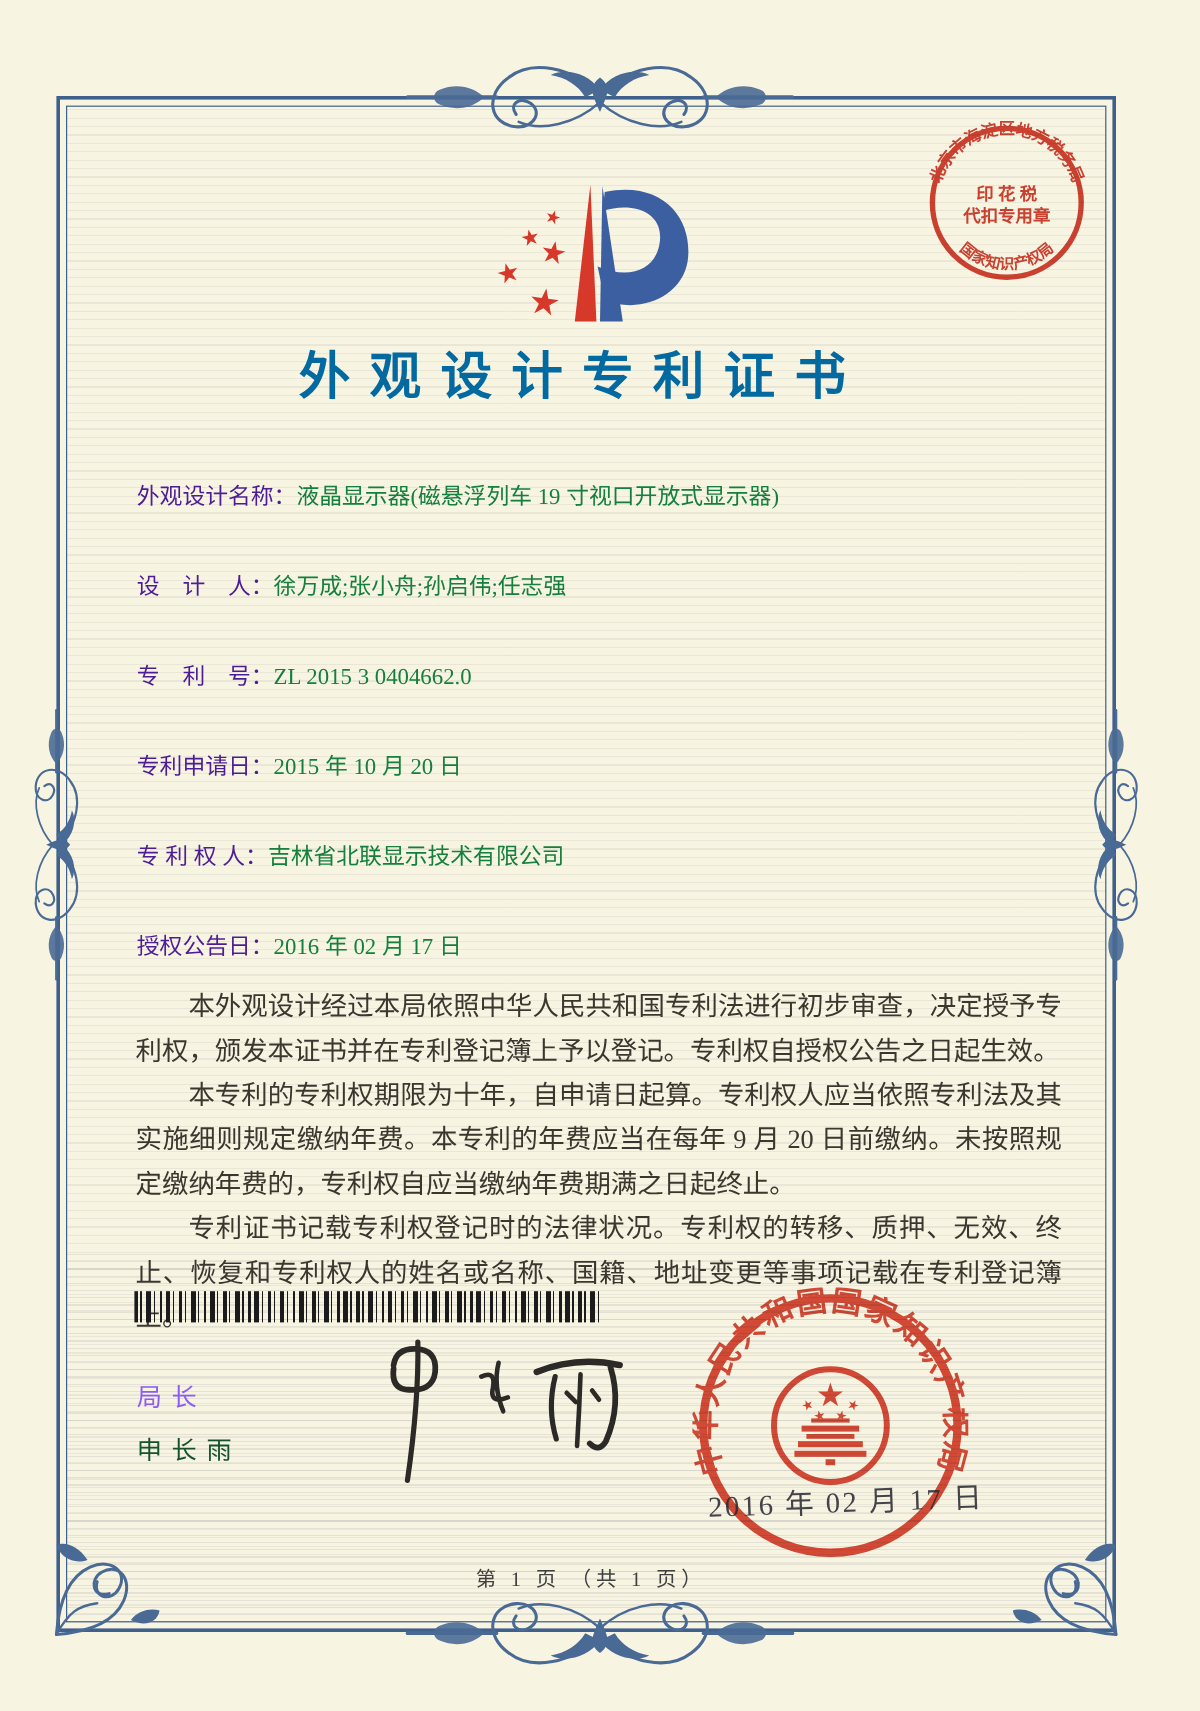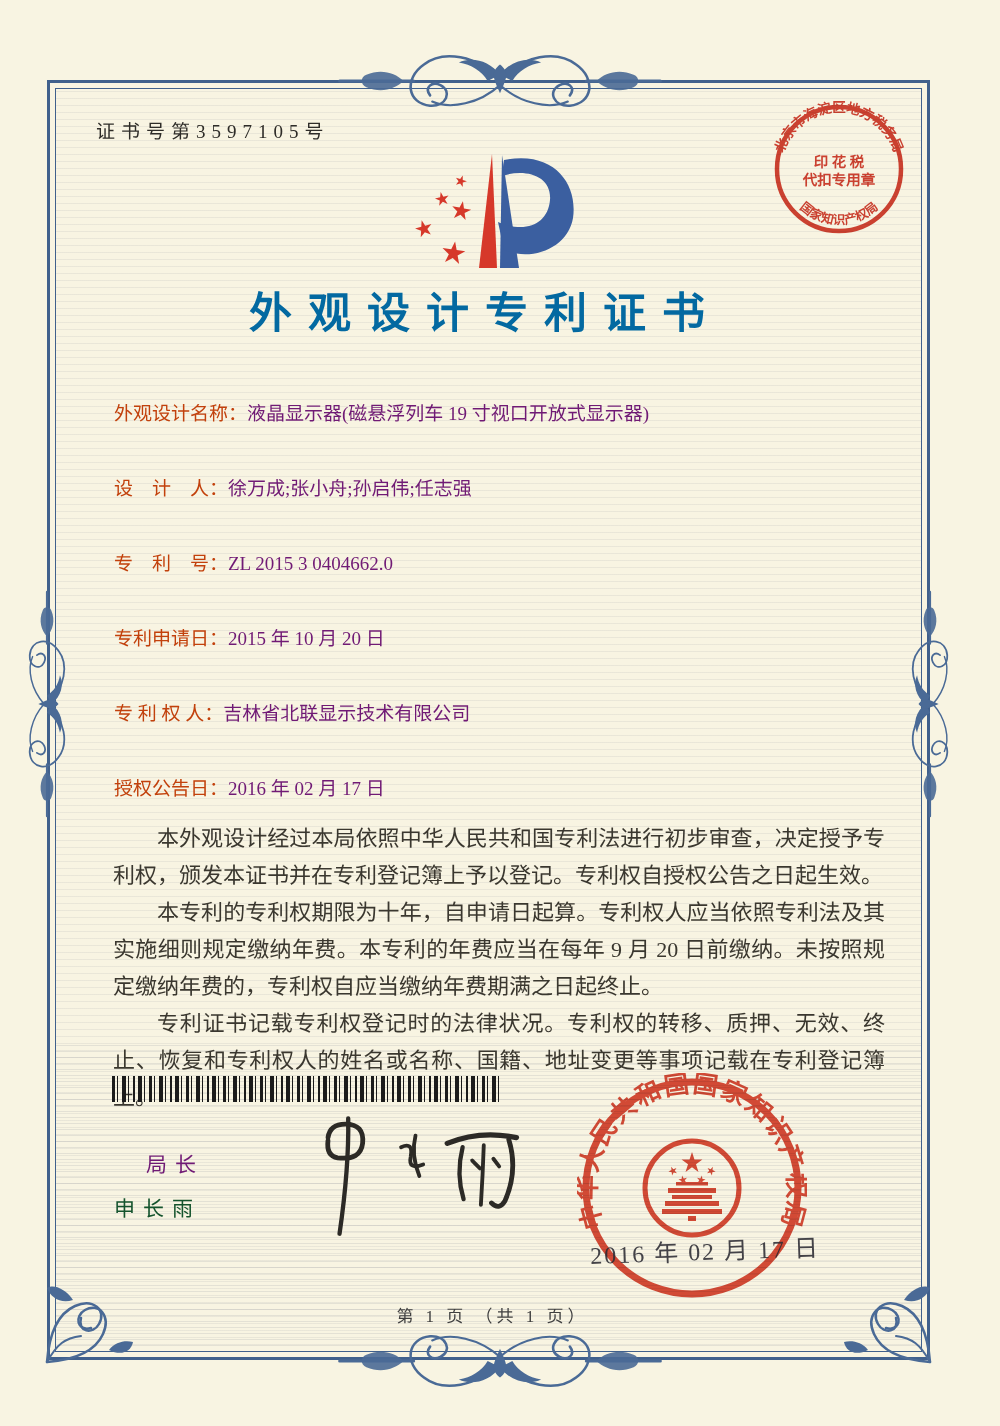--- a/index.html
+++ b/index.html
@@ -46,39 +46,39 @@
   }
   .logo{position:absolute;left:392px;top:146px;width:216px;height:138px;}
   .lstar{position:absolute;color:#d6382a;line-height:1;font-family:"DejaVu Sans",sans-serif;}
   .title{
     position:absolute;left:0;right:30px;top:278px;
     text-align:center;font-size:43px;font-weight:900;
     letter-spacing:16px;color:#0369a1;
   }
   .fields{position:absolute;left:114px;top:398px;right:120px;}
   .field-row{height:75px;font-size:19px;color:#3b382f;white-space:nowrap;}
-  .field-label{color:#c2410c;}
-  .field-value{color:#701a75;margin-top:20px;}
+  .field-label{color:#4c1d95;}
+  .field-value{color:#15803d;margin-top:20px;}
   .paragraphs{
     position:absolute;left:113px;top:820px;width:772px;
     font-size:22px;line-height:37px;color:#3a372f;text-align:justify;
   }
   .paragraphs p{margin:0;text-indent:2em;}
   .barcode{
     position:absolute;left:112px;top:1076px;width:390px;height:26px;
     background:repeating-linear-gradient(90deg,
       #1b1b1b 0 3px, transparent 3px 5px,
       #1b1b1b 5px 6px, transparent 6px 10px,
       #1b1b1b 10px 14px, transparent 14px 16px,
       #1b1b1b 16px 17px, transparent 17px 21px,
       #1b1b1b 21px 23px, transparent 23px 26px,
       #1b1b1b 26px 30px, transparent 30px 32px,
       #1b1b1b 32px 33px, transparent 33px 37px);
   }
-  .director-title{position:absolute;left:114px;top:1148px;font-size:21px;letter-spacing:8px;color:#701a75;margin-left:32px;}
+  .director-title{position:absolute;left:114px;top:1148px;font-size:21px;letter-spacing:8px;color:#8b5cf6;}
   .director-name{position:absolute;left:114px;top:1192px;font-size:21px;letter-spacing:8px;color:#14532d;}
   .signature{position:absolute;left:278px;top:1112px;width:250px;height:130px;}
   .stamp{position:absolute;mix-blend-mode:multiply;}
   .tax-stamp{left:768px;top:98px;width:142px;height:142px;}
   .issue-seal{left:577px;top:1073px;width:230px;height:230px;}
   .seal-date{
     position:absolute;left:590px;top:1232px;width:230px;
     font-size:24px;letter-spacing:2px;color:#2c2b33;
     transform:rotate(-2deg);opacity:.88;white-space:nowrap;
   }
@@ -147,21 +147,20 @@
     <svg width="130" height="130" viewBox="0 0 130 130">
         <use href="#corner-fl"></use>
       </svg>
   </div>
   <div class="orn" style="left:39px;top:1240px;transform:scaleX(-1);">
     <svg width="130" height="130" viewBox="0 0 130 130">
         <use href="#corner-fl"></use>
       </svg>
   </div>
 
-  <div class="cert-number">证书号第3597105号</div>
 
   <div class="logo">
     <svg width="216" height="138" viewBox="0 0 216 138">
       <polygon points="100,8 87,122 105,122" fill="#d6382a"></polygon>
       <polygon points="110,9 108,122 127,122" fill="#3b5fa0"></polygon>
       <path d="M112,14 C162,4 186,38 181,72 C176,102 140,116 112,104 L106,76 C134,88 156,78 158,54 C160,30 134,22 110,30 Z" fill="#3b5fa0"></path>
     </svg>
     <span class="lstar" style="left:62px;top:28px;font-size:15px;transform:rotate(18deg);">★</span>
     <span class="lstar" style="left:42px;top:44px;font-size:18px;transform:rotate(-12deg);">★</span>
     <span class="lstar" style="left:58px;top:52px;font-size:25px;transform:rotate(10deg);">★</span>

